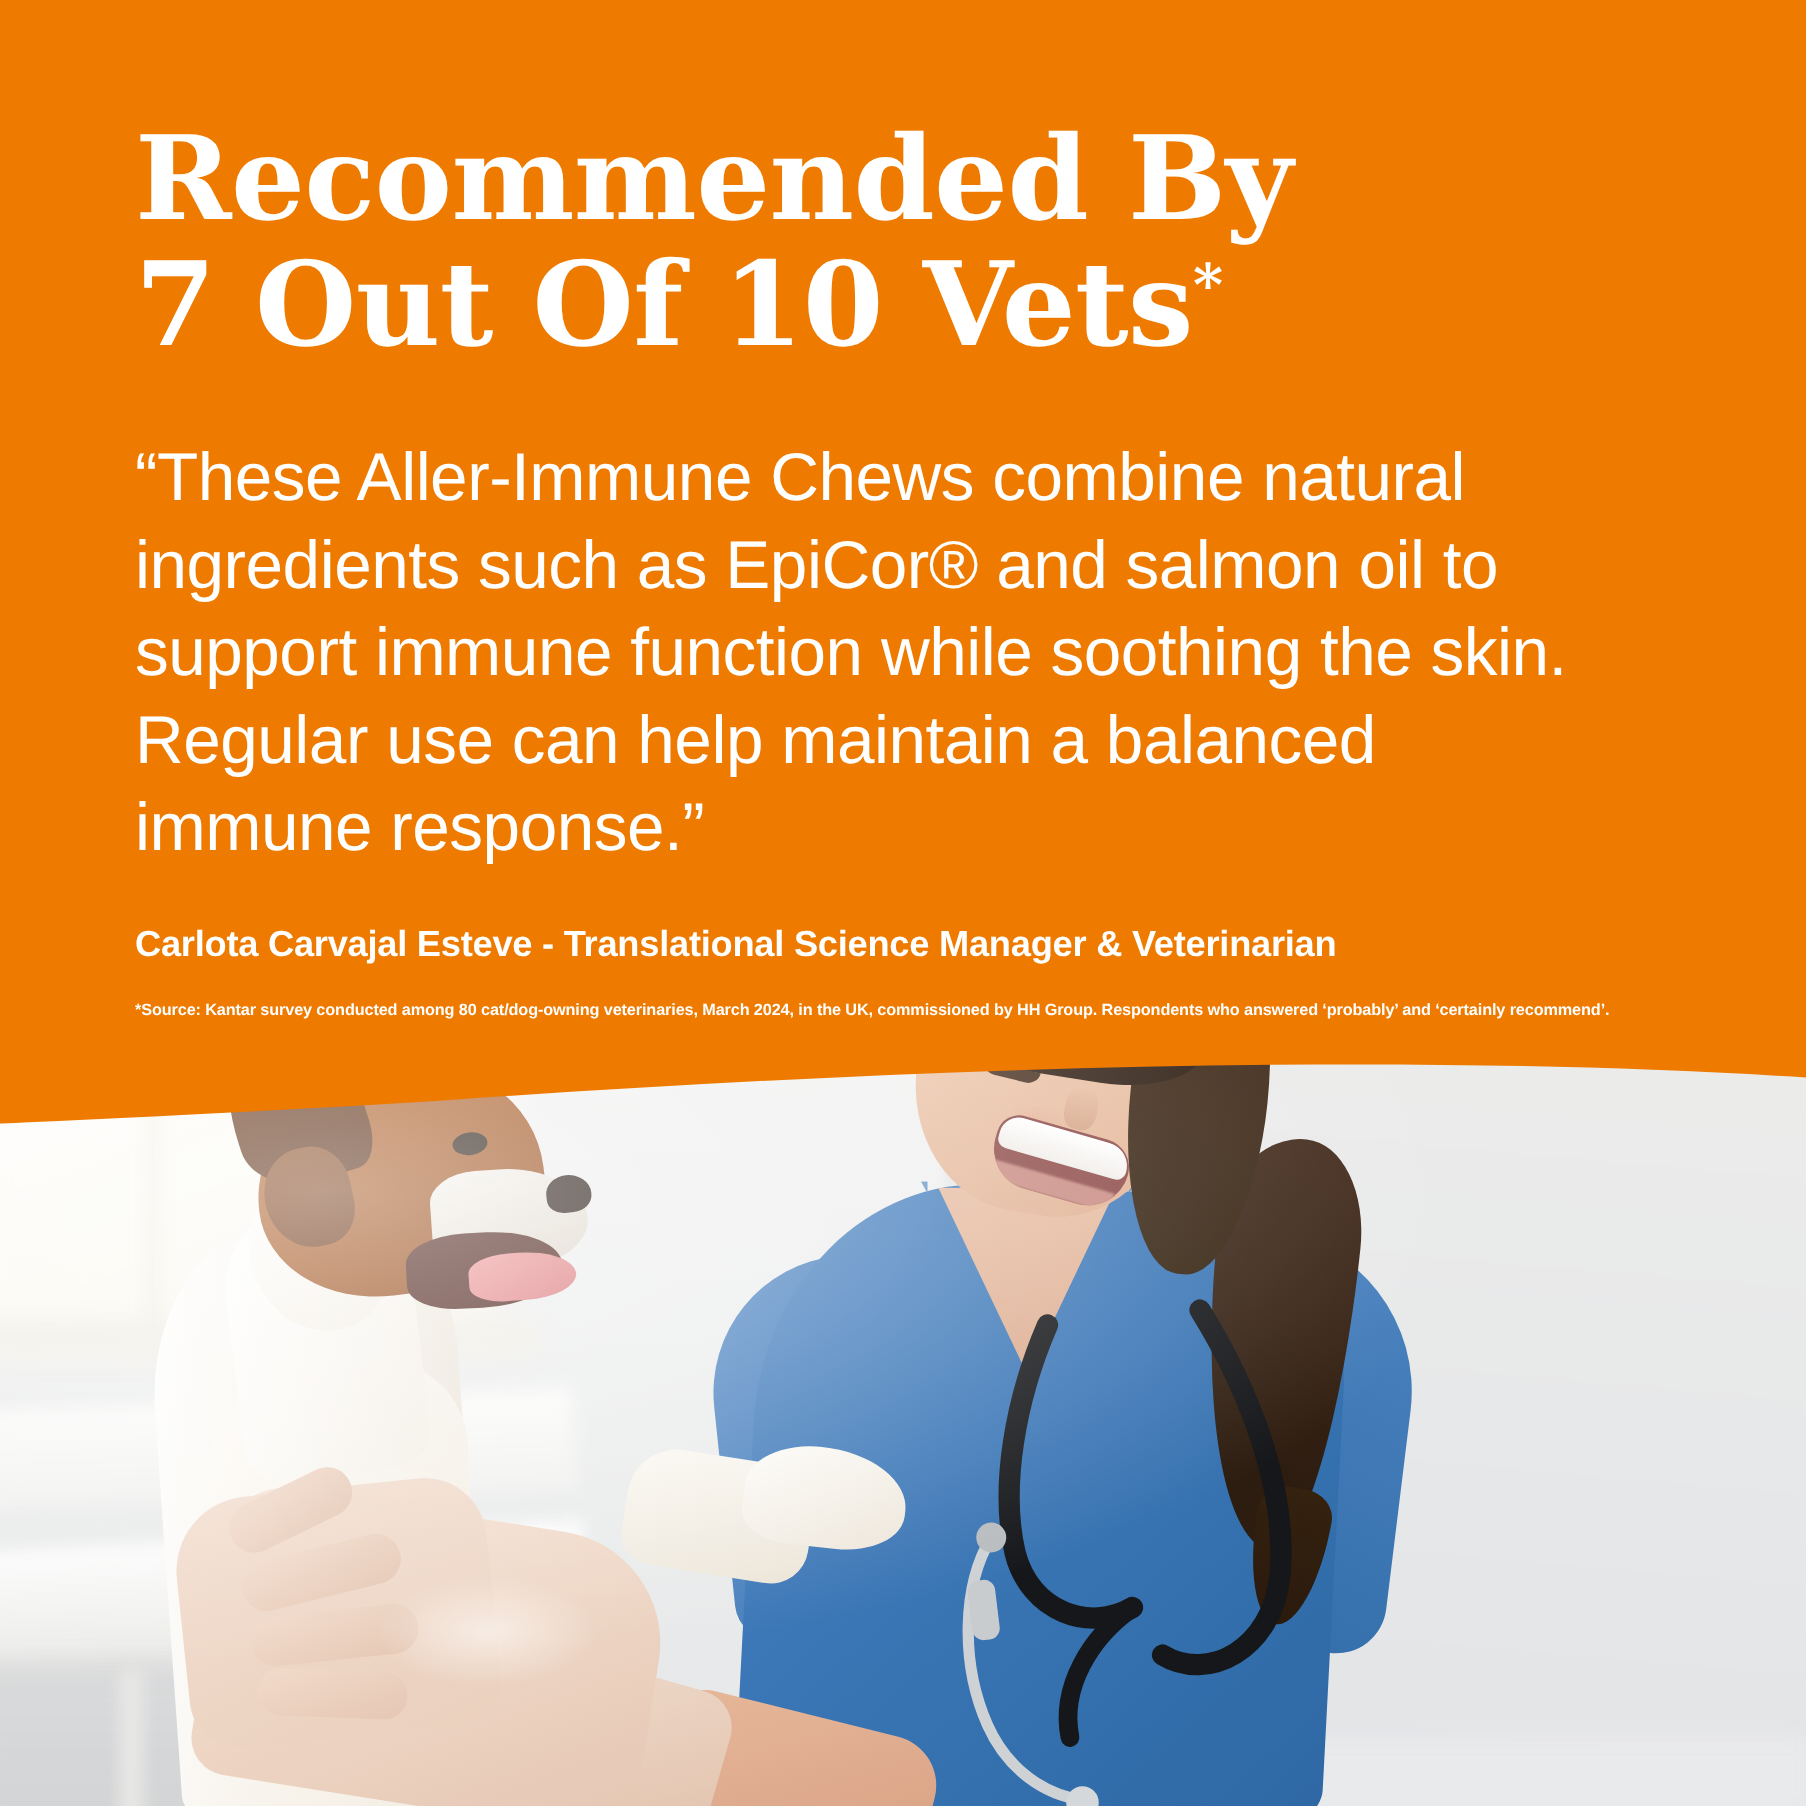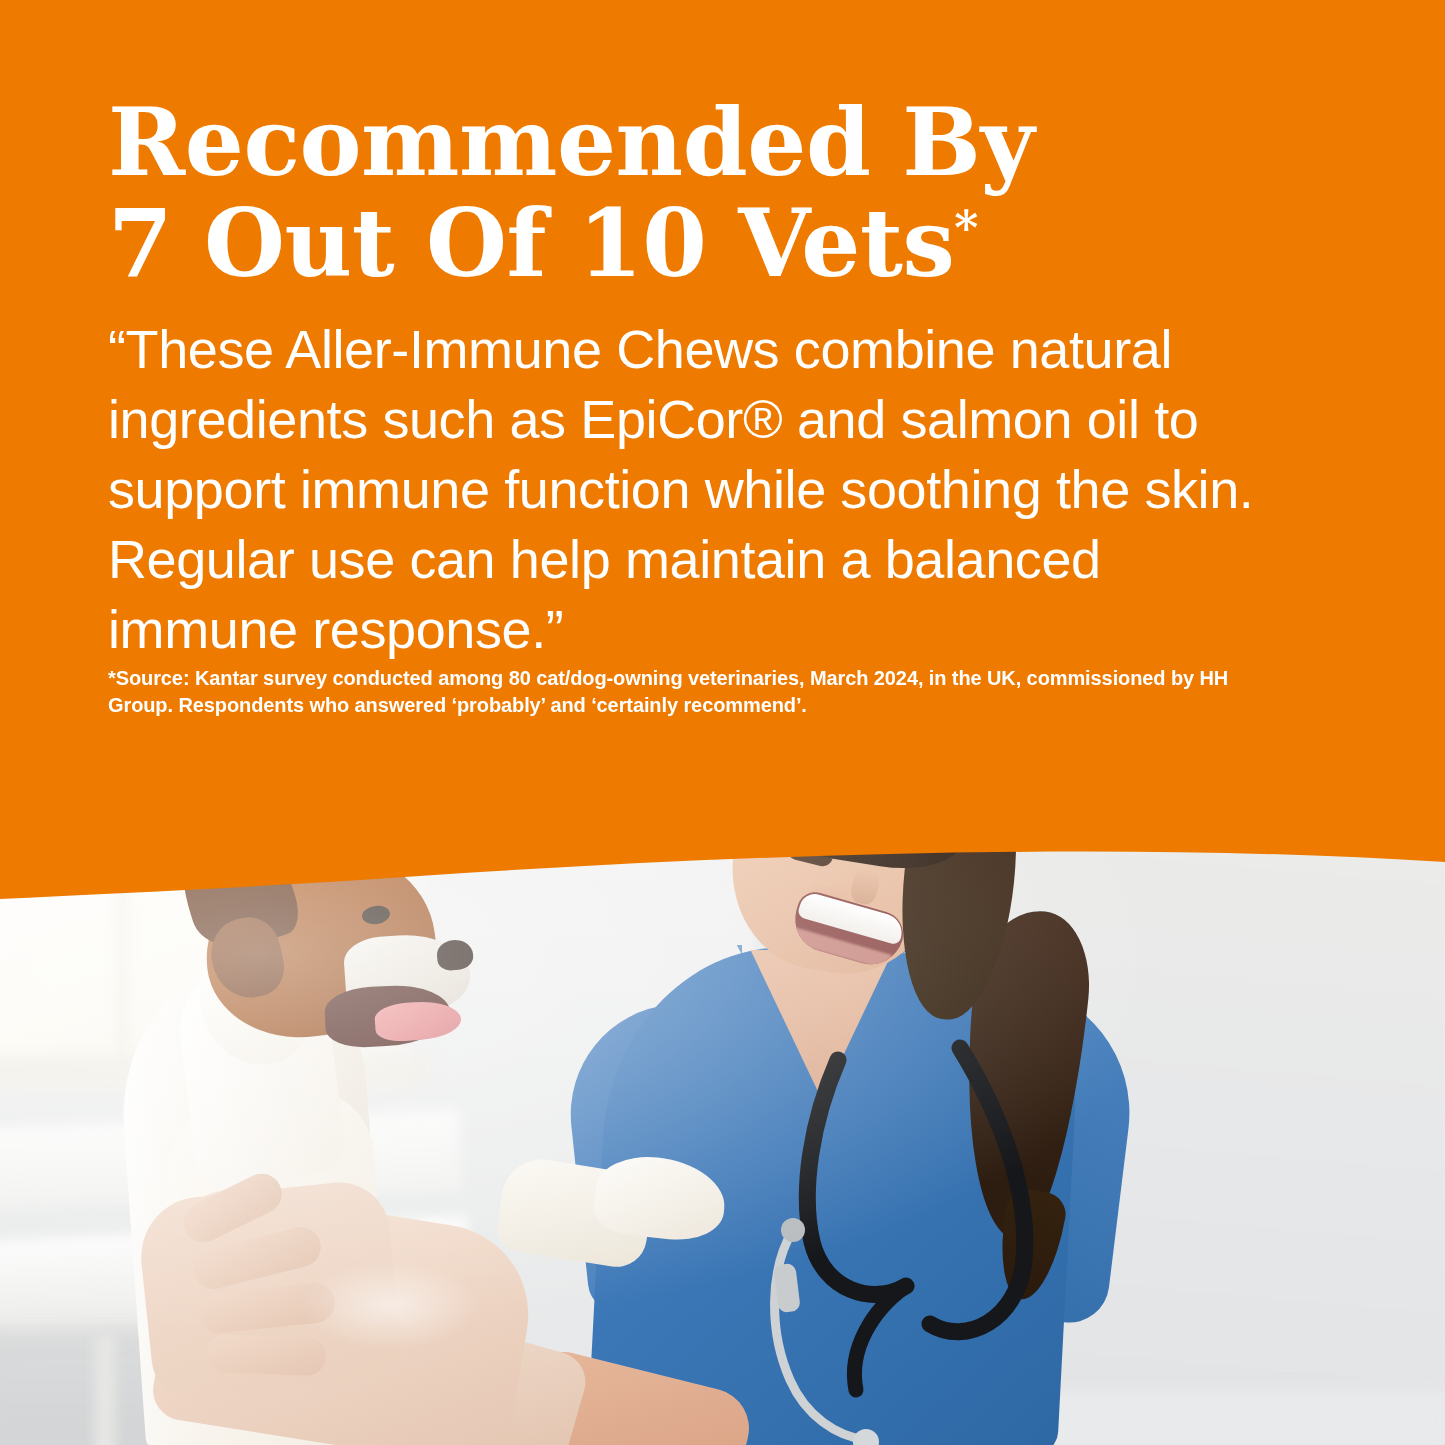--- a/index.html
+++ b/index.html
@@ -340,44 +340,45 @@
     line-height:1.09;
     letter-spacing:-0.5px;
   }
   .headline .sup {
     font-size:46px;
     vertical-align:super;
     line-height:0;
   }
 
   .quote {
-    margin-top:19px;
+    margin-top:52px;
     color:#ffffff;
     font-family:"Liberation Sans", sans-serif;
     font-weight:400;
     font-size:54px;
     line-height:1.30;
     max-width:1175px;
     letter-spacing:-0.4px;
   }
 
   .attribution {
     margin-top:42px;
     color:#ffffff;
     font-family:"Liberation Sans", sans-serif;
     font-weight:700;
     font-size:29px;
     letter-spacing:-0.2px;
   }
 
   .footnote {
+    margin-top:26px;
     color:#ffffff;
     font-family:"Liberation Sans", sans-serif;
     font-weight:700;
-    font-size:20px;
+    font-size:13px;
     line-height:1.38;
     max-width:1190px;
     letter-spacing:-0.1px;
   }
 </style>
 </head>
 <body>
 
 <div class="banner">
 
@@ -460,18 +461,19 @@
 
   <div class="content">
 
     <h1 class="headline">
       <span>Recommended By</span><br>
       <span>7 Out Of 10 Vets</span><span class="sup">*</span>
     </h1>
 
     <p class="quote">“These Aller-Immune Chews combine natural ingredients such as EpiCor® and salmon oil to support immune function while soothing the skin. Regular use can help maintain a balanced immune response.”</p>
 
+    <p class="attribution">Carlota Carvajal Esteve - Translational Science Manager &amp; Veterinarian</p>
 
     <p class="footnote">*Source: Kantar survey conducted among 80 cat/dog-owning veterinaries, March 2024, in the UK, commissioned by HH Group. Respondents who answered ‘probably’ and ‘certainly recommend’.</p>
 
   </div>
 
 </div>
 
 </body></html>

